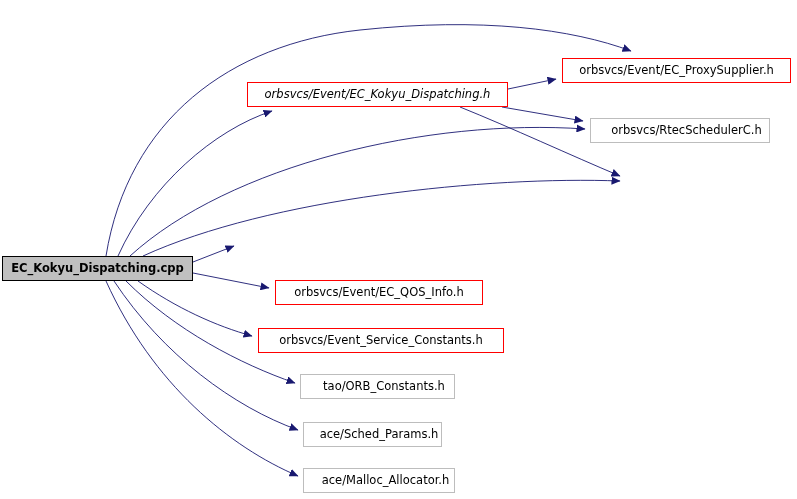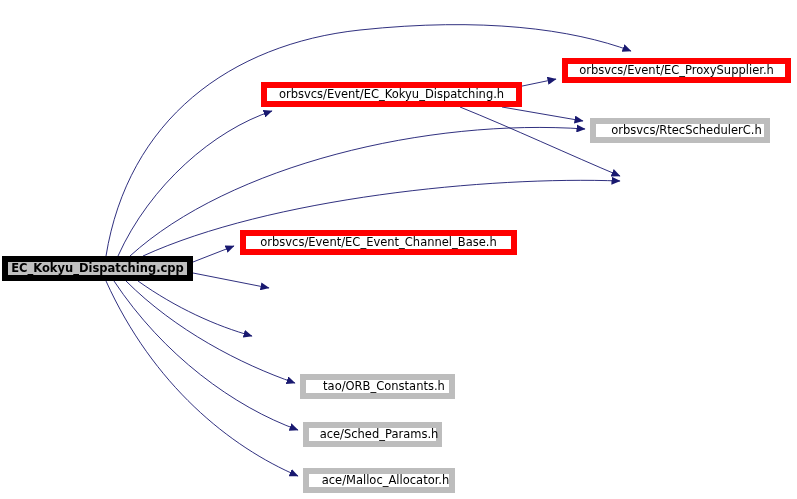--- a/index.html
+++ b/index.html
@@ -22,21 +22,21 @@
     width: 797px;
     height: 499px;
   }
   .node {
     position: absolute;
     display: flex;
     align-items: center;
     justify-content: center;
     box-sizing: border-box;
     background: #ffffff;
-    border: 6px solid #0ea5e9;
+    border: 1px solid #0ea5e9;
     color: #000000;
     font-size: 11.5px;
     line-height: 1;
     white-space: nowrap;
     z-index: 2;
   }
   .node.red    { border-color: #ff0000; }
   .node.gray   { border-color: #bdbdbd; padding-left: 13px; }
   .node.main   { background: #c0c0c0; border-color: #000000; }
 </style>
@@ -64,28 +64,29 @@
     <path d="M106,281 C153,385 230,447 298,476" marker-end="url(#arrow)"></path>
     <path d="M508,89 L556,79" marker-end="url(#arrow)"></path>
     <path d="M502,107 L583,121" marker-end="url(#arrow)"></path>
     <path d="M460,107 C512,128 570,155 620,176" marker-end="url(#arrow)"></path>
   </svg>
 
   <div class="node main" style="left:2px; top:256px; width:191px; height:25px;font-weight:bold;">EC_Kokyu_Dispatching.cpp</div>
 
   <div class="node red" style="left:562px; top:58px; width:229px; height:25px;">orbsvcs/Event/EC_ProxySupplier.h</div>
 
-  <div class="node red" style="left:261px; top:82px; width:261px; height:25px;">orbsvcs/Event/EC_Kokyu_Dispatching.h</div>
+  <div class="node red" style="left:247px; top:82px; width:261px; height:25px;font-style:italic;">orbsvcs/Event/EC_Kokyu_Dispatching.h</div>
 
   <div class="node gray" style="left:590px; top:118px; width:180px; height:25px;">orbsvcs/RtecSchedulerC.h</div>
 
 
-  <div class="node red" style="left:240px; top:230px; width:277px; height:25px;">orbsvcs/Event/EC_Event_Channel_Base.h</div>
 
+  <div class="node red" style="left:275px; top:280px; width:208px; height:25px;">orbsvcs/Event/EC_QOS_Info.h</div>
 
+  <div class="node red" style="left:258px; top:328px; width:246px; height:25px;">orbsvcs/Event_Service_Constants.h</div>
 
   <div class="node gray" style="left:300px; top:374px; width:155px; height:25px;">tao/ORB_Constants.h</div>
 
   <div class="node gray" style="left:303px; top:422px; width:139px; height:25px;">ace/Sched_Params.h</div>
 
   <div class="node gray" style="left:303px; top:468px; width:152px; height:25px;">ace/Malloc_Allocator.h</div>
 
 </div>
 
 </body></html>

